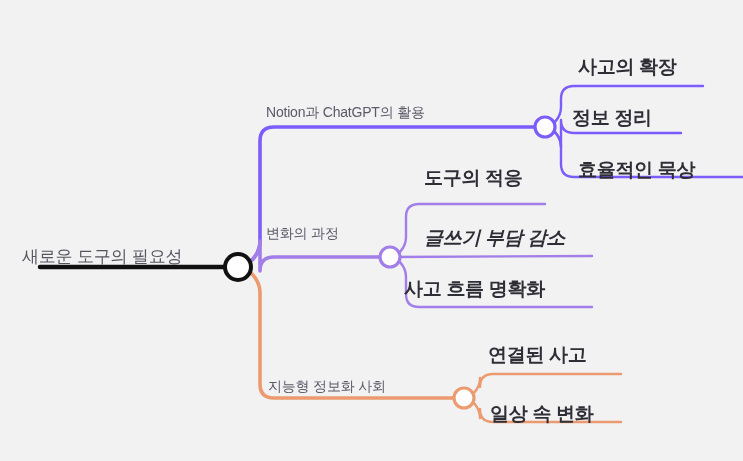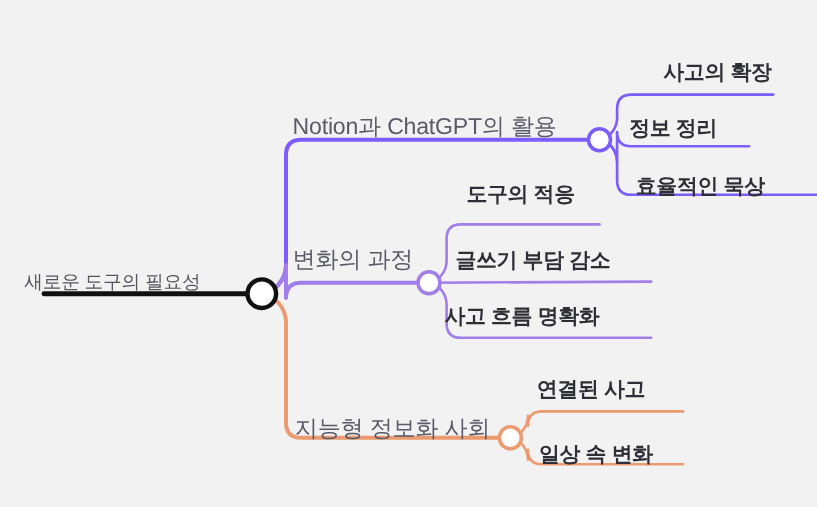--- a/index.html
+++ b/index.html
@@ -28,21 +28,21 @@
     color: #5a5a68;
     font-size: 20px;
     font-weight: 400;
     letter-spacing: -0.2px;
   }
   .node-label.root {
     font-size: 17px;
     color: #55555f;
   }
   .node-label.branch {
-    font-size: 21px;
+    font-size: 14px;
     color: #5a5a68;
   }
   .node-label.leaf {
     font-size: 19px;
     font-weight: 700;
     color: #2e2e36;
     letter-spacing: -0.3px;
   }
 </style>
 </head>
@@ -65,25 +65,25 @@
       <path d="M 464 398 C 471 398, 480 407, 480 418 L 480 409 Q 480 422, 493 422 L 621 422" stroke="#eb9b6f" stroke-width="2.4" fill="none" stroke-linecap="round" stroke-linejoin="round"></path>
       <circle cx="545" cy="127" r="10" fill="#ffffff" stroke="#7c5cfa" stroke-width="3.2"></circle>
       <circle cx="390" cy="257" r="10" fill="#ffffff" stroke="#a17ee8" stroke-width="3.2"></circle>
       <circle cx="464" cy="398" r="10" fill="#ffffff" stroke="#eb9b6f" stroke-width="3.2"></circle>
       <circle cx="238" cy="267" r="13" fill="#ffffff" stroke="#111111" stroke-width="4"></circle>
     </svg>
 
   <div id="labels">
       <div class="node-label root" style="left: 22px; top: 248px;">새로운 도구의 필요성</div>
       <div class="node-label branch" style="left: 266px; top: 105px;">Notion과 ChatGPT의 활용</div>
-      <div class="node-label leaf" style="left: 578px; top: 57px; margin-left: 25px;">사고의 확장</div>
+      <div class="node-label leaf" style="left: 578px; top: 57px;">사고의 확장</div>
       <div class="node-label leaf" style="left: 572px; top: 108px;">정보 정리</div>
       <div class="node-label leaf" style="left: 578px; top: 160px;">효율적인 묵상</div>
       <div class="node-label branch" style="left: 266px; top: 226px;">변화의 과정</div>
       <div class="node-label leaf" style="left: 424px; top: 168px;">도구의 적응</div>
-      <div class="node-label leaf" style="left: 414px; top: 228px;">글쓰기 부담 감소</div>
+      <div class="node-label leaf" style="left: 424px; top: 228px; font-style: italic;">글쓰기 부담 감소</div>
       <div class="node-label leaf" style="left: 404px; top: 279px;">사고 흐름 명확화</div>
       <div class="node-label branch" style="left: 268px; top: 367px; margin-top: 12px;">지능형 정보화 사회</div>
       <div class="node-label leaf" style="left: 488px; top: 345px;">연결된 사고</div>
       <div class="node-label leaf" style="left: 490px; top: 404px;">일상 속 변화</div>
     </div>
 
 </div>
 
 </body></html>

